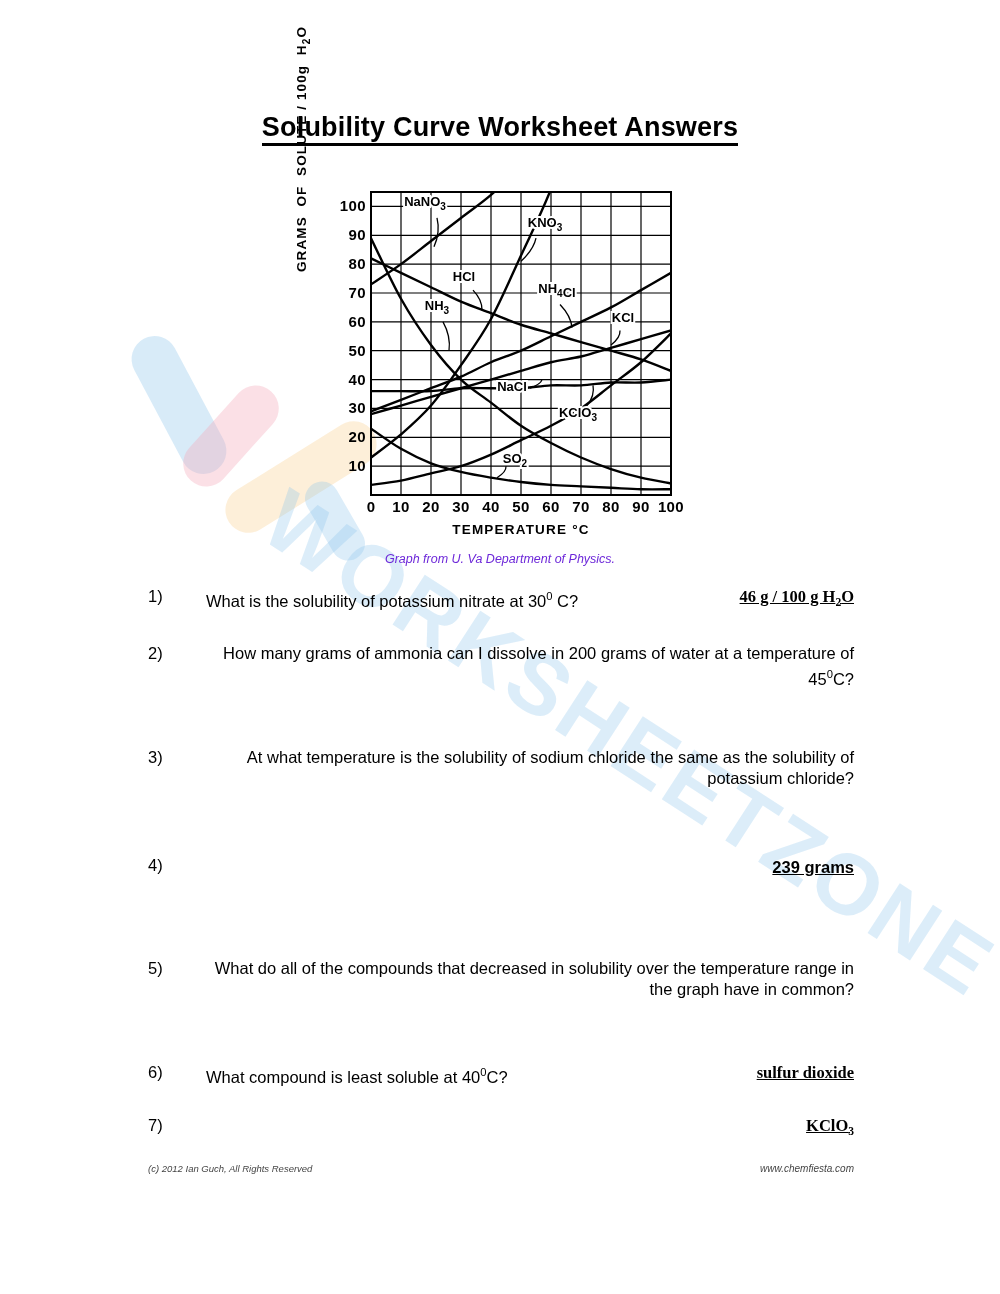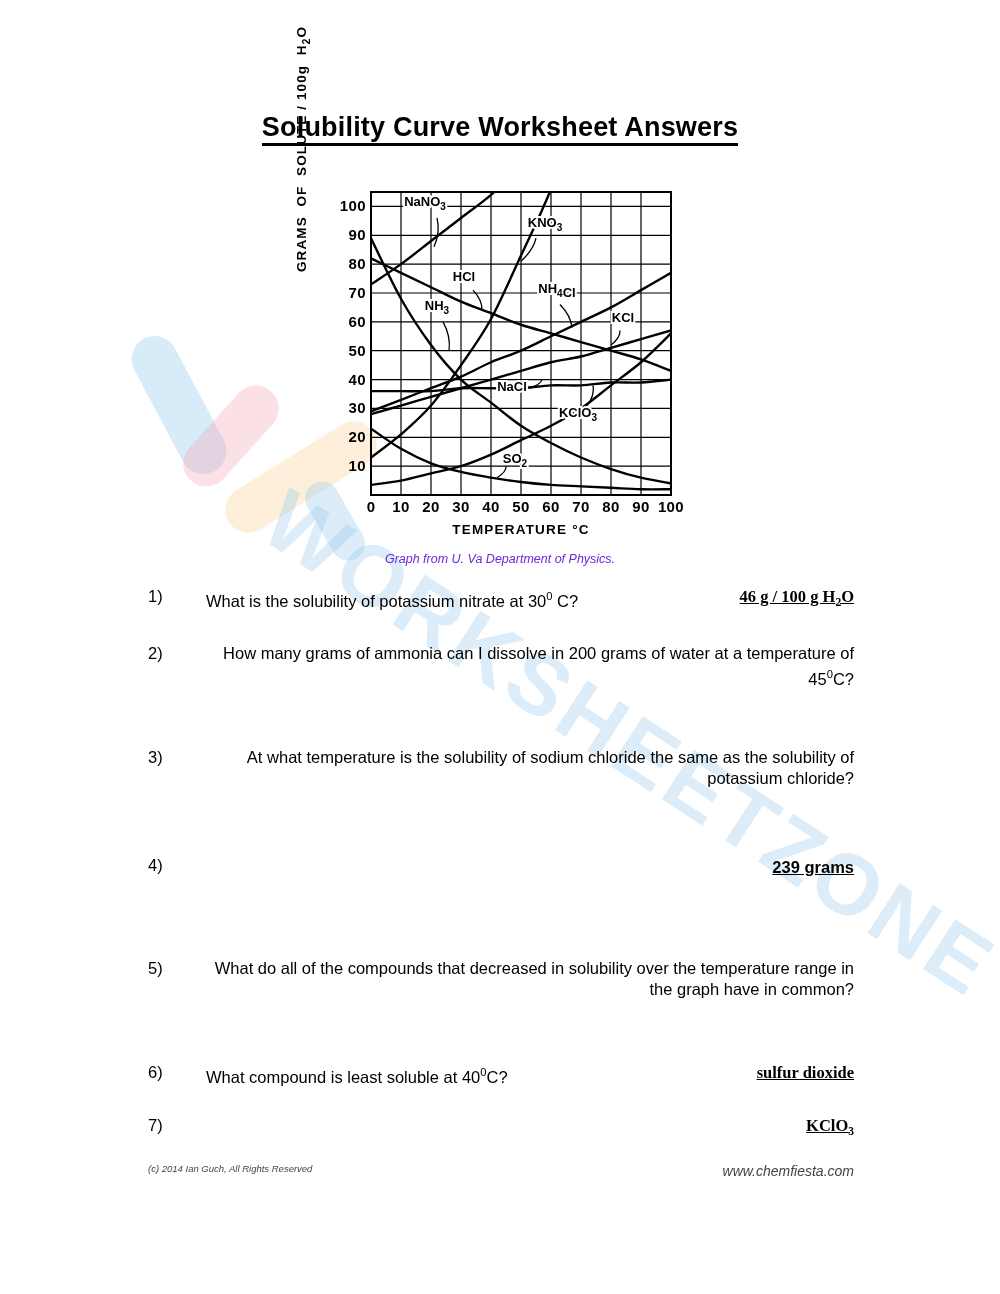--- a/index.html
+++ b/index.html
@@ -182,21 +182,21 @@
     left: 148px;
     top: 1163px;
     font-size: 9.5px;
     font-style: italic;
     color: #444;
   }
   .footer-right {
     position: absolute;
     right: 146px;
     top: 1163px;
-    font-size: 14px;
+    font-size: 10px;
     font-style: italic;
     color: #444;
   }
 </style>
 </head>
 <body>
 
 <div class="page">
 
   <div class="wm-layer">
@@ -355,16 +355,16 @@
       <div class="q inline" style="top: 1062px;">
         <div class="num">6)</div>
         <div class="body"><span class="qtext">What compound is least soluble at 40<sup>0</sup>C?</span><span class="ans"><u>sulfur dioxide</u></span></div>
       </div>
       <div class="q inline" style="top: 1115px;">
         <div class="num">7)</div>
         <div class="body"><span class="ans"><u>KClO<sub>3</sub></u></span></div>
       </div>
     </div>
 
-  <div class="footer-left">(c) 2014 Ian Guch, All Rights Reserved</div>
+  <div class="footer-left">(c) 2012 Ian Guch, All Rights Reserved</div>
   <div class="footer-right">www.chemfiesta.com</div>
 
 </div>
 
 </body></html>

